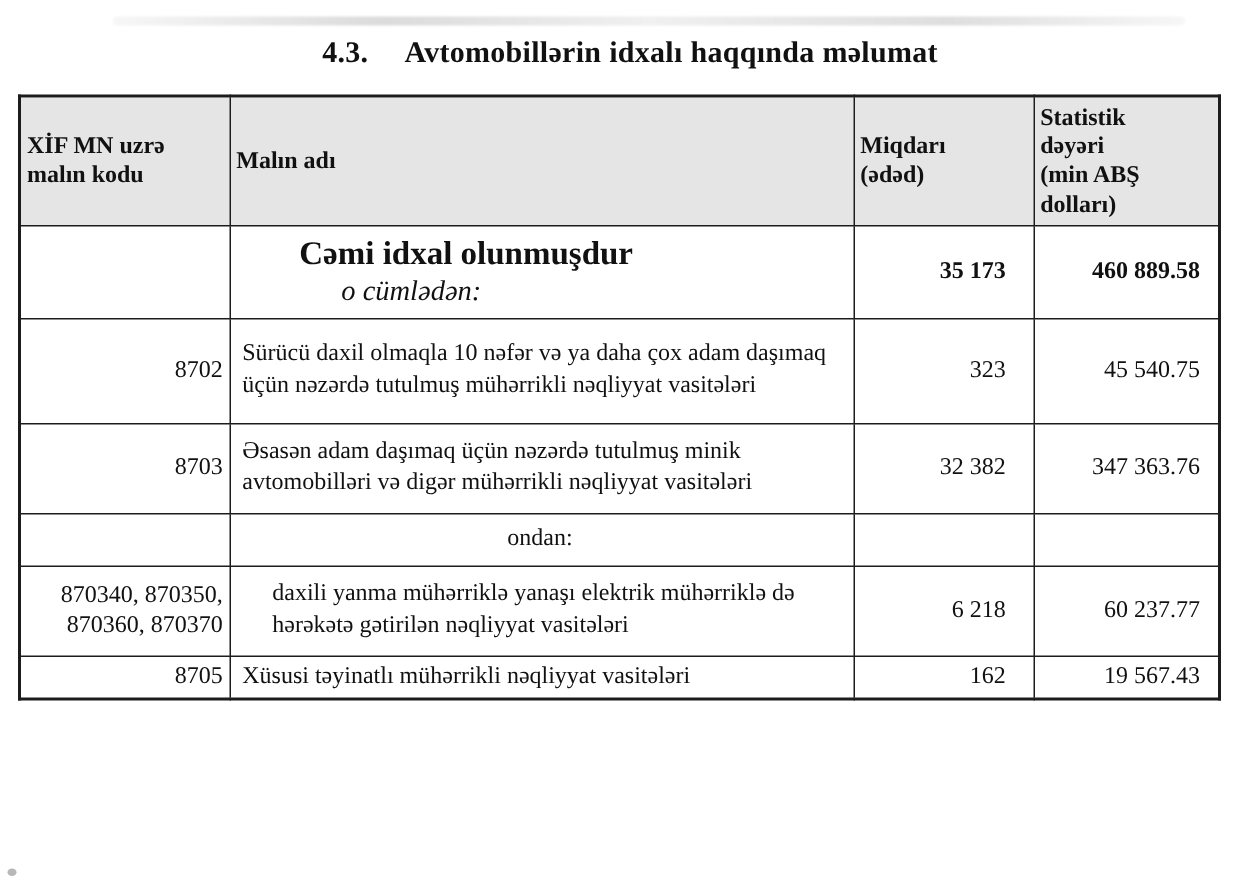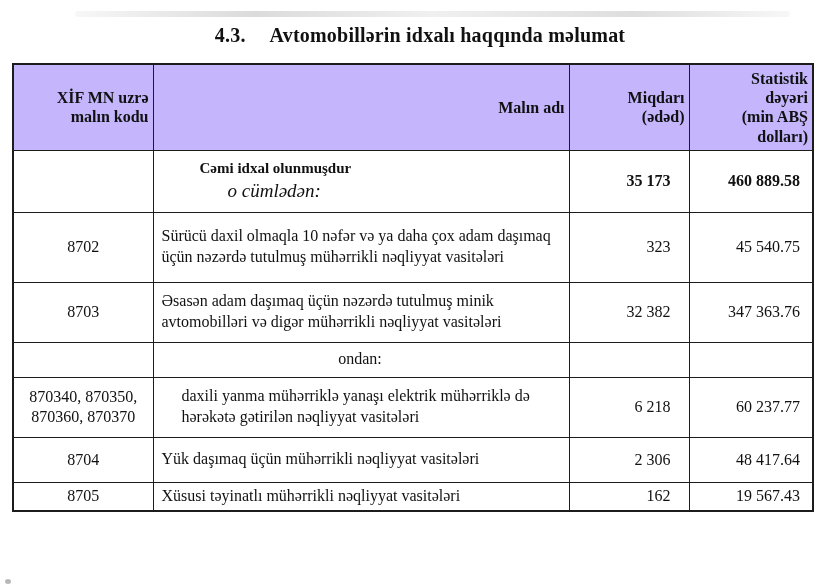--- a/index.html
+++ b/index.html
@@ -35,50 +35,50 @@
     border-collapse: collapse; table-layout: fixed;
     border: 2px solid #1c1c1c;
     font-size: 16px;
   }
   .import-table th, .import-table td {
     border: 1px solid #1c1c1c;
     vertical-align: middle;
     overflow: hidden;
   }
   .import-table thead th {
-    background: #c4b5fd;
+    background: #e5e5e5;
     font-weight: bold;
-    text-align: right;
+    text-align: left;
     white-space: pre-line;
     line-height: 1.2;
     padding: 4px 4px;
   }
   td.cell-code {
-    text-align: center;
+    text-align: right;
     white-space: pre-line;
     line-height: 1.25;
     padding: 2px 4px;
   }
   td.cell-name {
     text-align: left;
     padding: 3px 10px 3px 8px;
     line-height: 1.3;
   }
   td.cell-name.indent { padding-left: 28px; }
   td.cell-qty {
     text-align: right;
     padding-right: 18px;
   }
   td.cell-value {
     text-align: right;
     padding-right: 12px;
   }
   
   tr.row-total .name-main {
-    display: block; font-weight: bold; font-size: 15px; padding-left: 38px;
+    display: block; font-weight: bold; font-size: 22px; padding-left: 38px;
   }
   tr.row-total .name-note {
     display: block; font-style: italic; font-size: 19px; padding-left: 66px;
   }
   tr.row-total td.cell-qty, tr.row-total td.cell-value { font-weight: bold; }
   
   tr.row-section td.cell-name { text-align: center; padding-left: 8px; }
   
   tr.h82 { height: 82px; }
   tr.h62 { height: 62px; }
@@ -147,26 +147,20 @@
       <td class="cell-qty"></td>
       <td class="cell-value"></td>
     </tr>
     <tr class="h60">
       <td class="cell-code">870340, 870350,
 870360, 870370</td>
       <td class="cell-name indent">daxili yanma mühərriklə yanaşı elektrik mühərriklə də hərəkətə gətirilən nəqliyyat vasitələri</td>
       <td class="cell-qty">6 218</td>
       <td class="cell-value">60 237.77</td>
     </tr>
-    <tr class="h45">
-      <td class="cell-code">8704</td>
-      <td class="cell-name">Yük daşımaq üçün mühərrikli nəqliyyat vasitələri</td>
-      <td class="cell-qty">2 306</td>
-      <td class="cell-value">48 417.64</td>
-    </tr>
     <tr class="h43">
       <td class="cell-code">8705</td>
       <td class="cell-name">Xüsusi təyinatlı mühərrikli nəqliyyat vasitələri</td>
       <td class="cell-qty">162</td>
       <td class="cell-value">19 567.43</td>
     </tr>
   </tbody>
 </table>
 
 </body></html>

